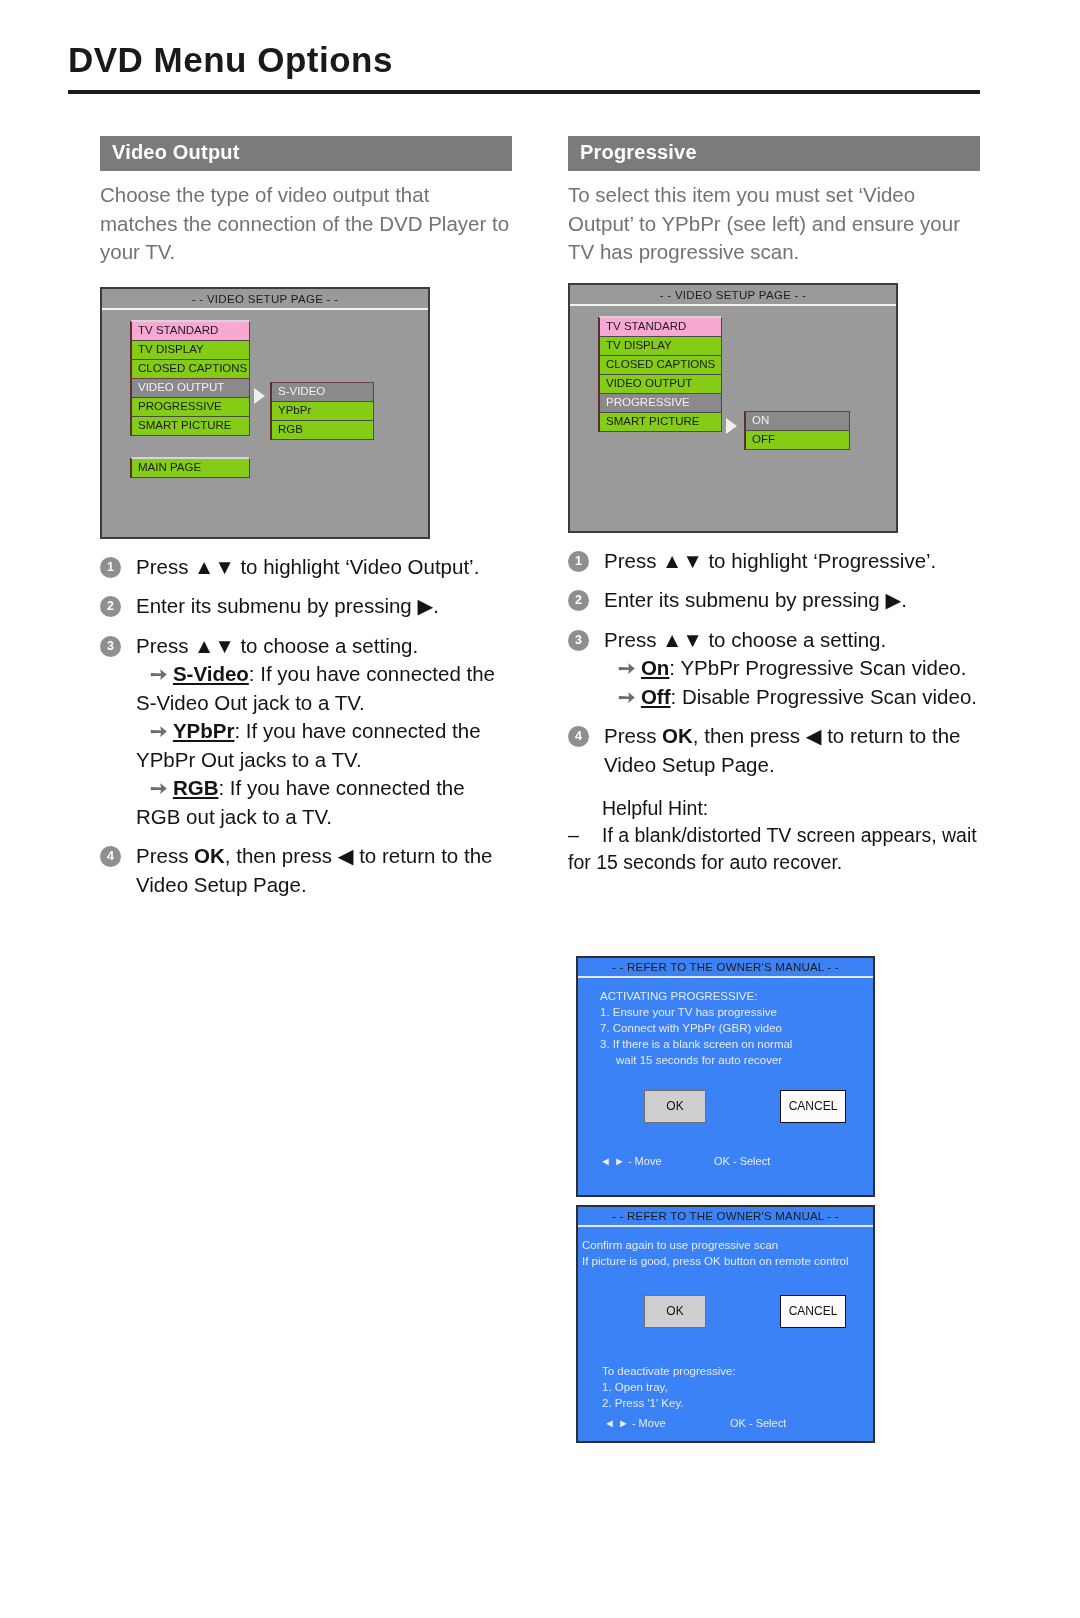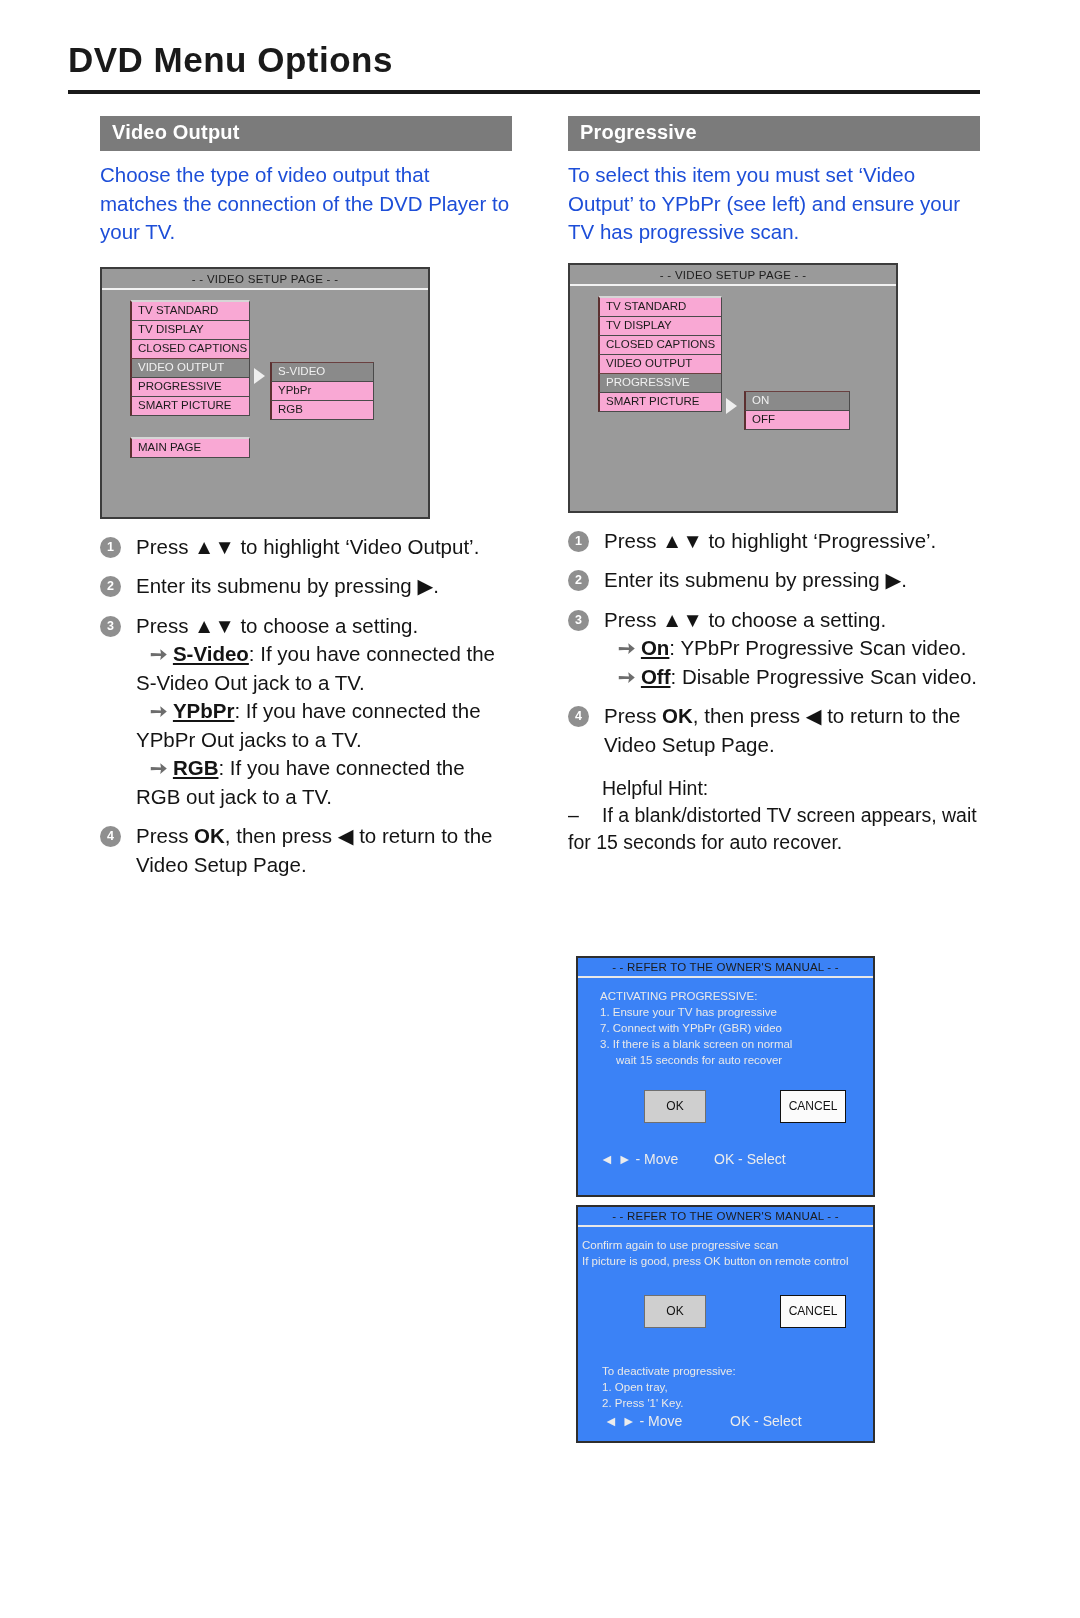--- a/index.html
+++ b/index.html
@@ -28,21 +28,21 @@
   .title-rule{
     position:absolute;
     left:68px;top:90px;
     width:912px;height:4px;
     background:#1a1a1a;
   }
 
   
   .col{
     position:absolute;
-    top:116px;
+    top:136px;
     width:412px;
   }
   .col-left{left:100px;}
   .col-right{left:568px;}
 
   .sec-head{
     background:#7b7b7b;
     color:#ffffff;
     font-size:20px;
     font-weight:bold;
@@ -50,21 +50,21 @@
     letter-spacing:0.2px;
     width:388px;
     box-sizing:content-box;
   }
   .col-right .sec-head{width:388px;}
 
   .intro{
     font-size:20.5px;
     line-height:28.5px;
     margin-top:10px;
-    color:#1d4ed8;
+    color:#737373;
   }
 
   
   .osd{
     background:#9a9a9a;
     border:2px solid #3c3c3c;
     position:relative;
     box-sizing:border-box;
   }
   .osd-title{
@@ -73,21 +73,21 @@
     color:#1d1d1d;
     padding:4px 0 3px 0;
     border-bottom:2px solid #f2f2f2;
     letter-spacing:0.3px;
   }
   .osd-body{position:relative;padding:10px 0 0 0;}
   .menu-col{
     position:absolute;
   }
   .mitem{
-    background:#f9a8d4;
+    background:#84cc16;
     border:1px solid #4a4a4a;
     border-left:2px solid #5c3030;
     font-size:11.5px;
     color:#1c1c1c;
     padding:1px 6px 2px 6px;
     margin-bottom:-1px;
     line-height:15px;
     white-space:nowrap;
     box-sizing:border-box;
   }
@@ -185,21 +185,21 @@
     border:1px solid #6f6f6f;
     width:62px;
   }
   .dbtn.cancel{
     background:#fbfbfb;
     border:1px solid #111;
     width:66px;
   }
   .dlg-foot{
     position:absolute;
-    font-size:14px;
+    font-size:11px;
     color:#ececec;
     white-space:nowrap;
   }
 </style>
 </head>
 <body>
 
 <div class="page">
 
   <div class="title">DVD Menu Options</div>

